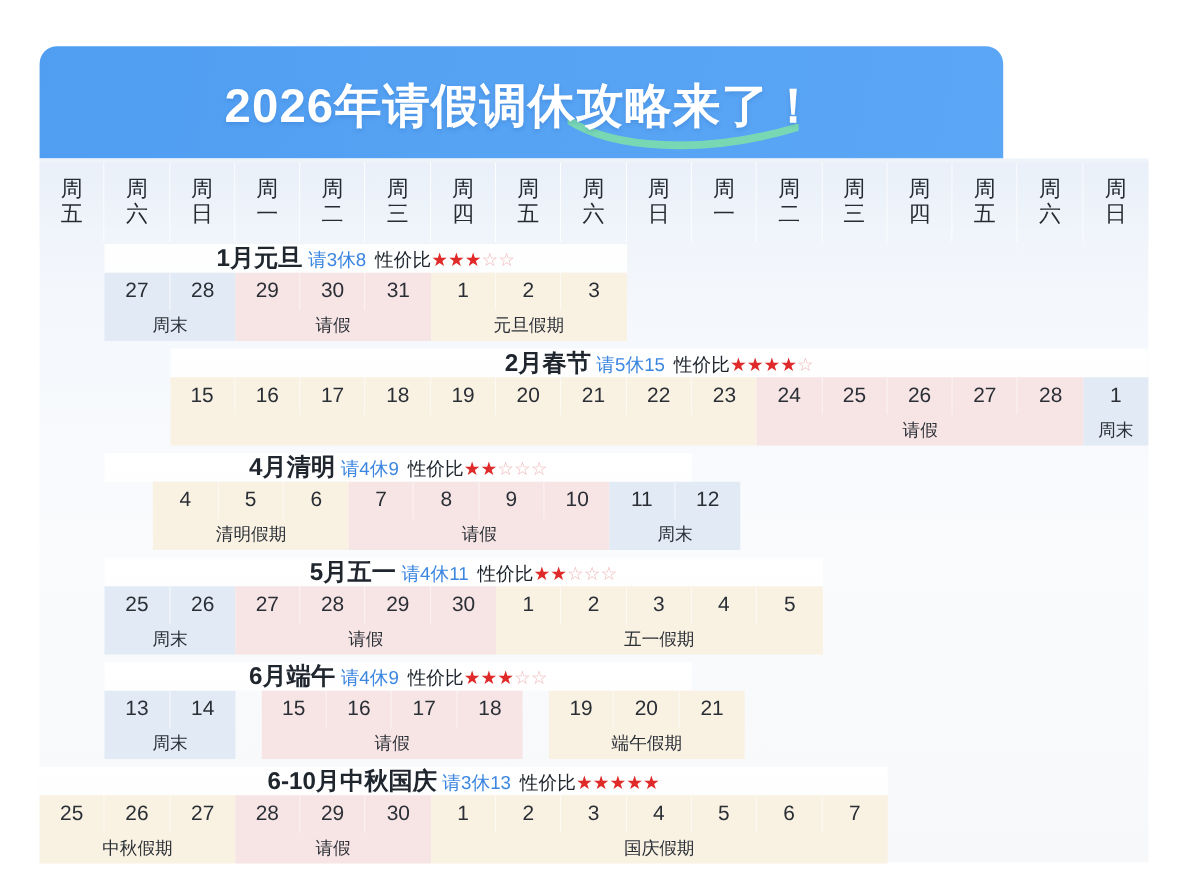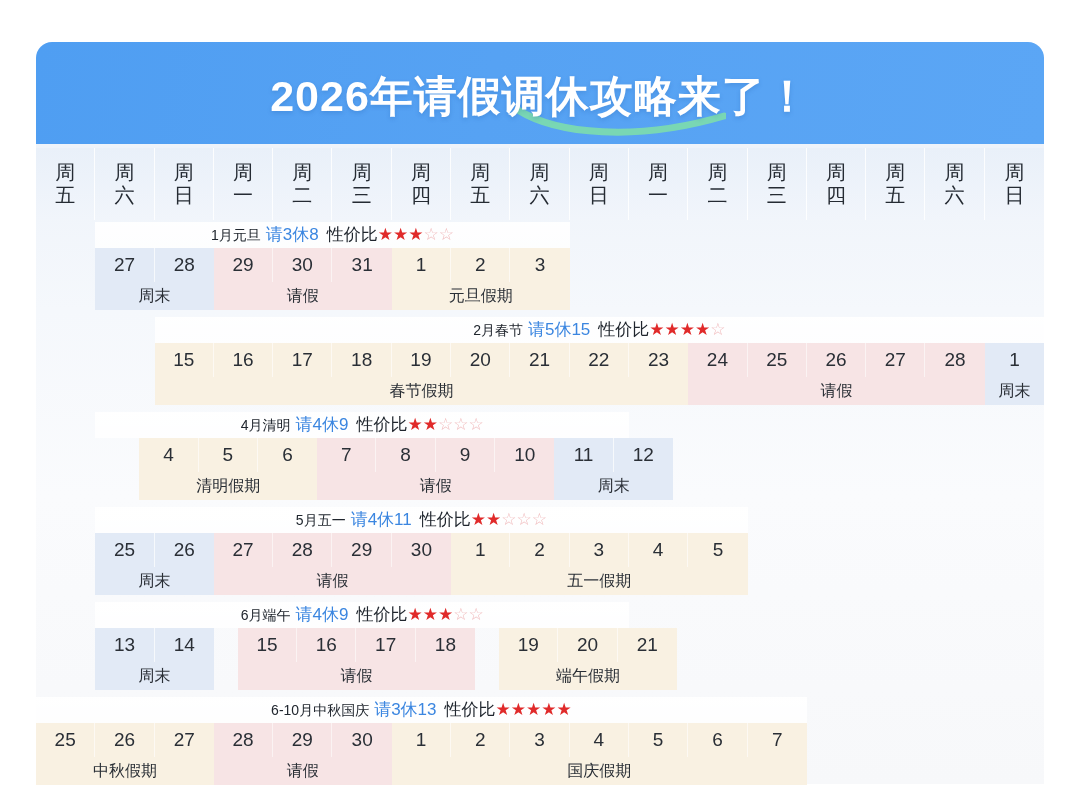--- a/index.html
+++ b/index.html
@@ -12,21 +12,21 @@
   #root {
     position: relative;
     width: 1080px; height: 802px;
     background: #ffffff;
   }
 
   
   .banner {
     position: absolute;
     left: 36px; top: 42px;
-    width: 1008px; height: 102px;
+    width: 876px; height: 102px;
     background: linear-gradient(100deg, #4f9ef2 0%, #56a2f3 45%, #5ba6f5 100%);
     border-radius: 16px 16px 0 0;
     overflow: hidden;
   }
   .banner-swoosh {
     position: absolute;
     left: 480px; top: 62px;
     width: 210px; height: 38px;
     pointer-events: none;
   }
@@ -82,21 +82,21 @@
     position: absolute;
     left: 0; top: 0;
     height: 26px;
     line-height: 26px;
     white-space: nowrap;
     font-size: 17px;
     color: #20262e;
     text-align: center;
     background: linear-gradient(180deg, rgba(255,255,255,.96), rgba(255,255,255,.85));
   }
-  .month-label .ml-name { font-size: 14px; color: #20262e; }
+  .month-label .ml-name { font-size: 22px; color: #20262e; font-weight: bold; }
   .month-label .ml-plan { color: #3b86e0; margin-left: 5px; }
   .month-label .ml-rate { margin-left: 8px; color: #20262e; }
   .stars { letter-spacing: 0px; }
   .star-on  { color: #e02a2a; font-size: 17px; }
   .star-off { color: #f0b9bb; font-size: 17px; }
 
   .grid-row {
     position: absolute;
     top: 26px;
     height: 44px;
@@ -264,21 +264,20 @@
               <div class="day">15</div>
               <div class="day">16</div>
               <div class="day">17</div>
               <div class="day">18</div>
               <div class="day">19</div>
               <div class="day">20</div>
               <div class="day">21</div>
               <div class="day">22</div>
               <div class="day">23</div>
             </div>
-            <div class="seg-label">春节假期</div>
           </div>
           <div class="seg t-leave" style="width: 296.5px;">
             <div class="seg-days">
               <div class="day">24</div>
               <div class="day">25</div>
               <div class="day">26</div>
               <div class="day">27</div>
               <div class="day">28</div>
             </div>
             <div class="seg-label">请假</div>

